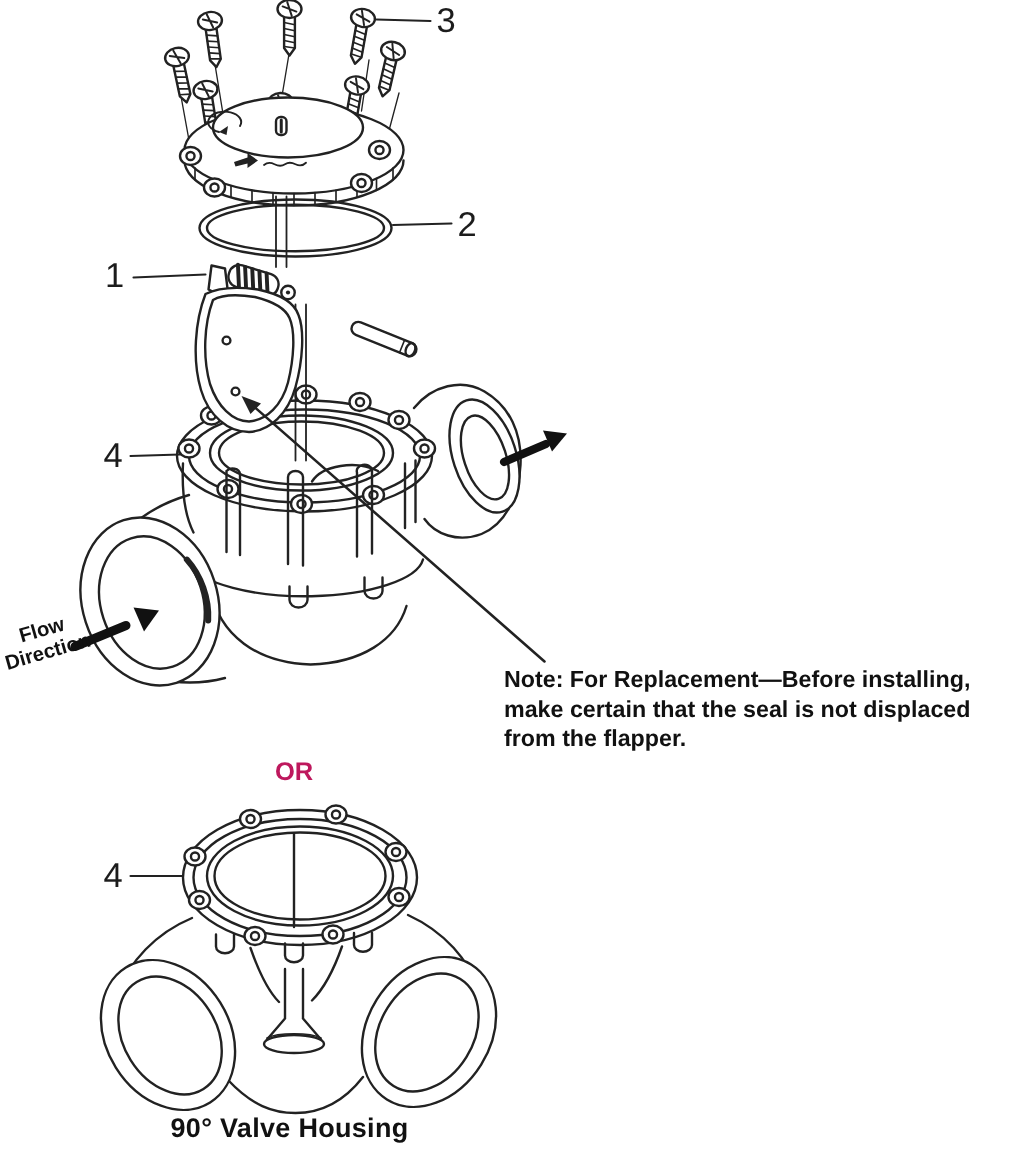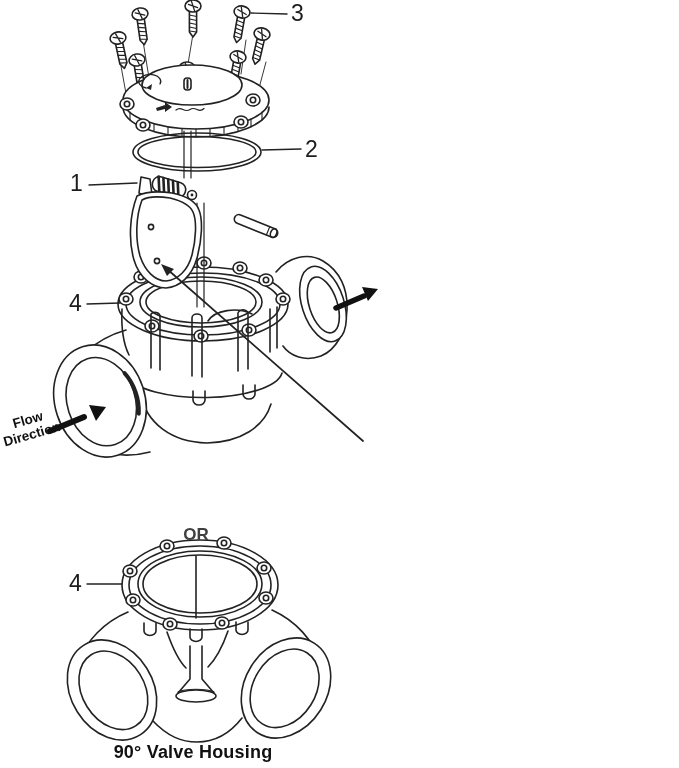--- a/index.html
+++ b/index.html
@@ -2,21 +2,21 @@
 <html><head>
 <meta charset="utf-8">
 <style>
   html,body{margin:0;padding:0;background:#ffffff;}
   .stage{position:relative;width:679px;height:768px;background:#ffffff;overflow:hidden;
          font-family:"Liberation Sans",sans-serif;color:#111111;}
   svg.art{position:absolute;left:0;top:0;}
   .callout{position:absolute;font-size:23px;font-weight:400;line-height:1;color:#1c1c1c;}
   .caption{position:absolute;transform:translateX(-50%);font-weight:bold;font-size:18px;
            white-space:nowrap;color:#111111;letter-spacing:.2px;}
-  .or-label{position:absolute;transform:translateX(-50%);font-weight:bold;font-size:17px;color:#404040;margin-top:20px;}
+  .or-label{position:absolute;transform:translateX(-50%);font-weight:bold;font-size:17px;color:#be185d;}
   .note{position:absolute;left:336px;top:444px;font-weight:bold;font-size:15.5px;
         line-height:19.5px;white-space:nowrap;color:#111111;}
   .flow-label{position:absolute;left:-6px;top:413px;width:72px;transform:rotate(-16deg);
               font-weight:bold;font-size:13.5px;line-height:14.5px;text-align:center;color:#111111;}
 </style>
 </head>
 <body>
 
 <div class="stage">
 
@@ -213,16 +213,21 @@
   <div class="callout" style="left:69px;top:572px;">4</div>
 
   <div class="flow-label">
     <div>Flow</div>
     <div>Direction</div>
   </div>
 
 
   <div class="or-label" style="left:196px;top:505px;">OR</div>
 
+  <div class="note">
+    <div>Note: For Replacement—Before installing,</div>
+    <div>make certain that the seal is not displaced</div>
+    <div>from the flapper.</div>
+  </div>
 
   <div class="caption" style="left:193px;top:742px;">90° Valve Housing</div>
 
 </div>
 
 </body></html>

